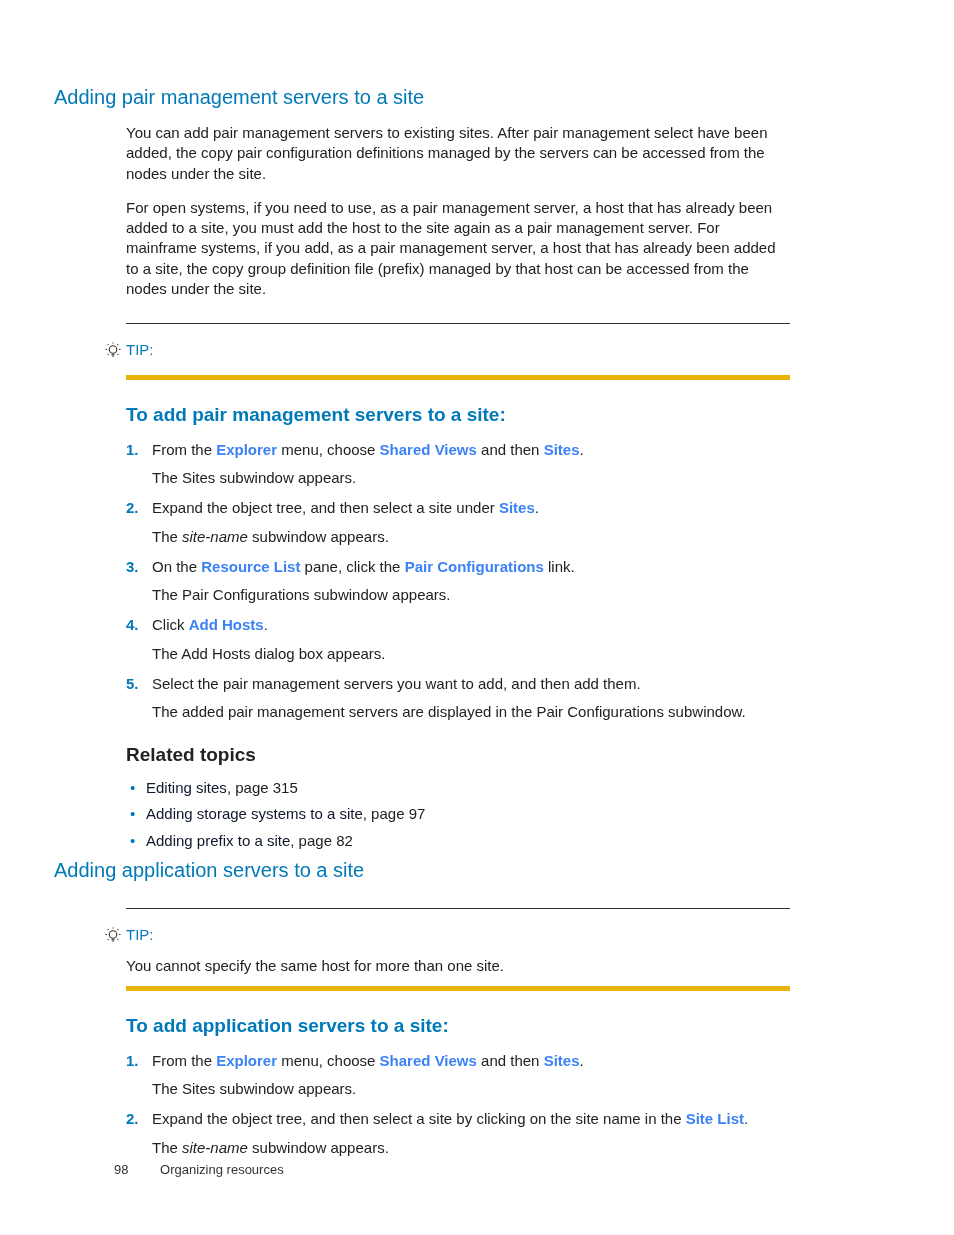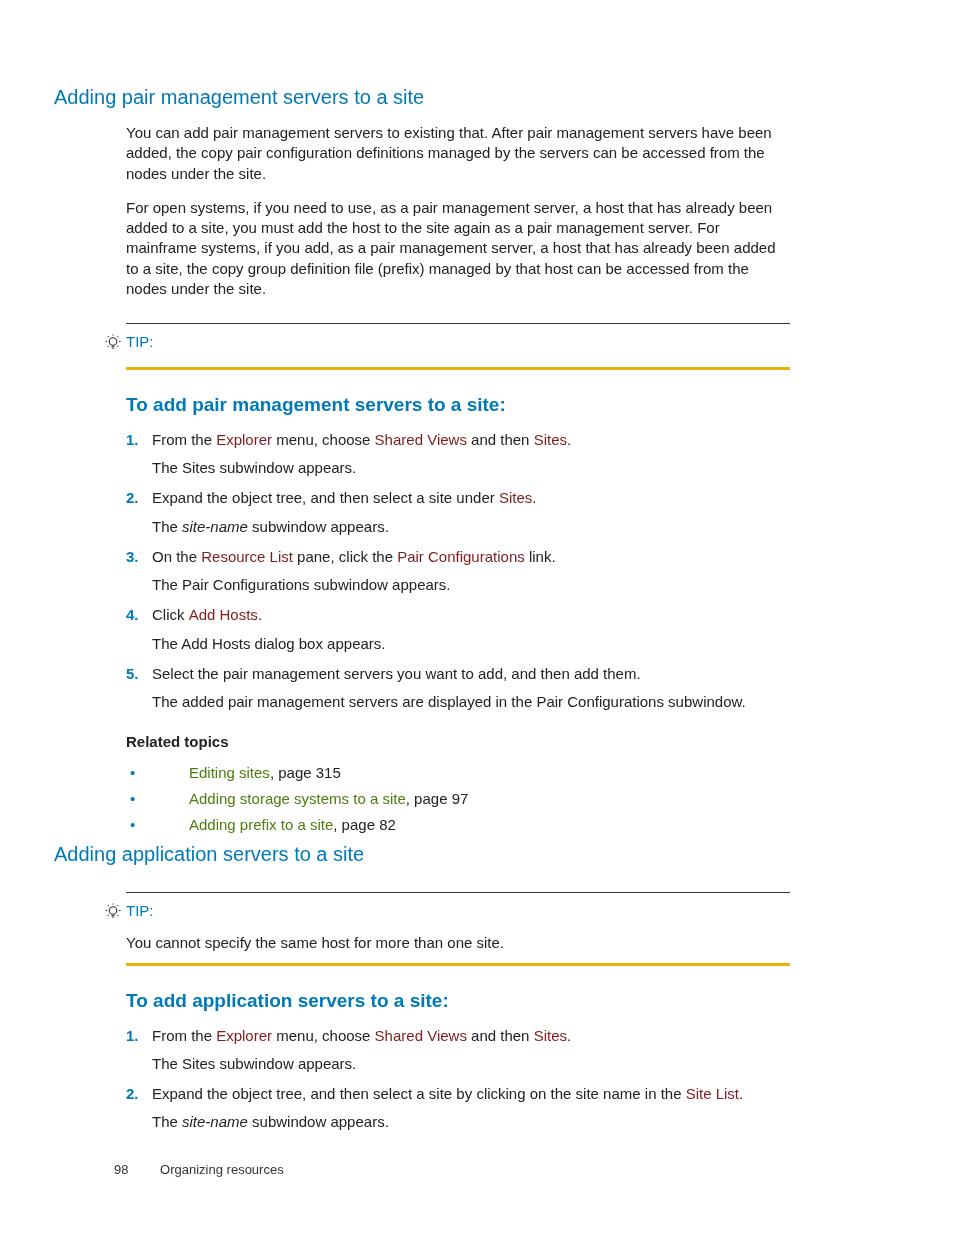--- a/index.html
+++ b/index.html
@@ -30,22 +30,22 @@
   }
   .body-indent {
     margin-left: 72px;
     margin-right: 72px;
   }
   p { margin: 0 0 14px 0; }
   .tip-block {
     margin-left: 72px;
     margin-right: 72px;
     border-top: 1px solid #333;
-    border-bottom: 3px solid #eab308;
-    padding: 8px 0 10px 0;
+    border-bottom: 5px solid #eab308;
+    padding: 16px 0 10px 0;
     position: relative;
     margin-top: 24px;
     margin-bottom: 22px;
   }
   .tip-row {
     display: flex;
     align-items: flex-start;
   }
   .tip-icon {
     flex: 0 0 20px;
@@ -79,62 +79,62 @@
   ol.steps .num {
     flex: 0 0 26px;
     color: #0079b8;
     font-weight: 700;
     text-align: left;
   }
   ol.steps .step-body { flex: 1; }
   ol.steps .step-body .sub { margin-top: 8px; }
   .related-heading {
     font-weight: 700;
-    font-size: 15px;
+    font-size: 19px;
     margin: 20px 0 10px 0;
   }
   ul.related {
     list-style: none;
     margin: 0;
     padding: 0;
   }
   ul.related li {
     position: relative;
     padding-left: 20px;
     margin-bottom: 6px;
   }
   ul.related li::before {
     content: "•";
     position: absolute;
     left: 4px;
     color: #0079b8;
   }
-  .link { color: #4d7c0f; margin-left: 43px; }
-  .bold { font-weight: 400; color:#7f1d1d; }
+  .link { color: #0f172a; }
+  .bold { font-weight: 700; color:#3b82f6; }
   .italic { font-style: italic; }
   .footer {
     position: absolute;
     left: 114px;
     bottom: 56px;
     font-size: 13px;
     color: #333;
     font-weight: 300;
   }
   .footer .pn { margin-right: 28px; }
   .second-section { margin-top: 28px; }
 </style>
 </head>
 <body>
 
 <div class="page">
 
   <h2 class="section">Adding pair management servers to a site</h2>
 
   <div class="body-indent">
-    <p>You can add pair management servers to existing that. After pair management servers have been added, the copy pair configuration definitions managed by the servers can be accessed from the nodes under the site.</p>
+    <p>You can add pair management servers to existing sites. After pair management select have been added, the copy pair configuration definitions managed by the servers can be accessed from the nodes under the site.</p>
     <p>For open systems, if you need to use, as a pair management server, a host that has already been added to a site, you must add the host to the site again as a pair management server. For mainframe systems, if you add, as a pair management server, a host that has already been added to a site, the copy group definition file (prefix) managed by that host can be accessed from the nodes under the site.</p>
   </div>
 
   <div class="tip-block">
     <div class="tip-row">
       <span class="tip-icon">
         <svg width="18" height="18" viewBox="0 0 24 24" fill="none" stroke="#333" stroke-width="1.5">
           <circle cx="12" cy="10" r="5"></circle>
           <line x1="12" y1="2" x2="12" y2="0.5"></line>
           <line x1="12" y1="18" x2="12" y2="20"></line>

